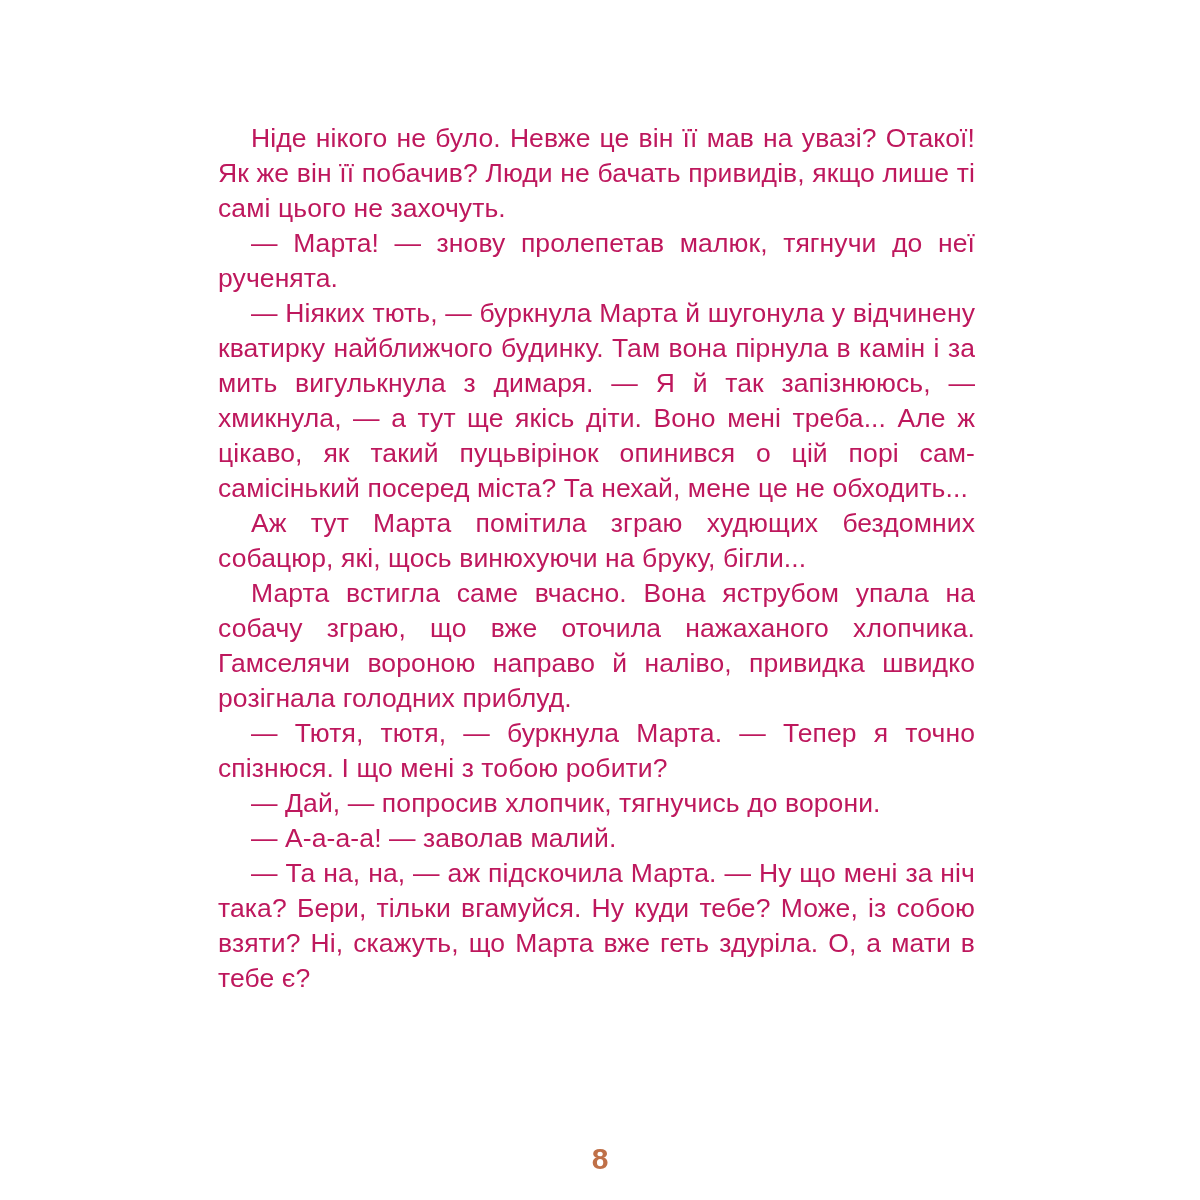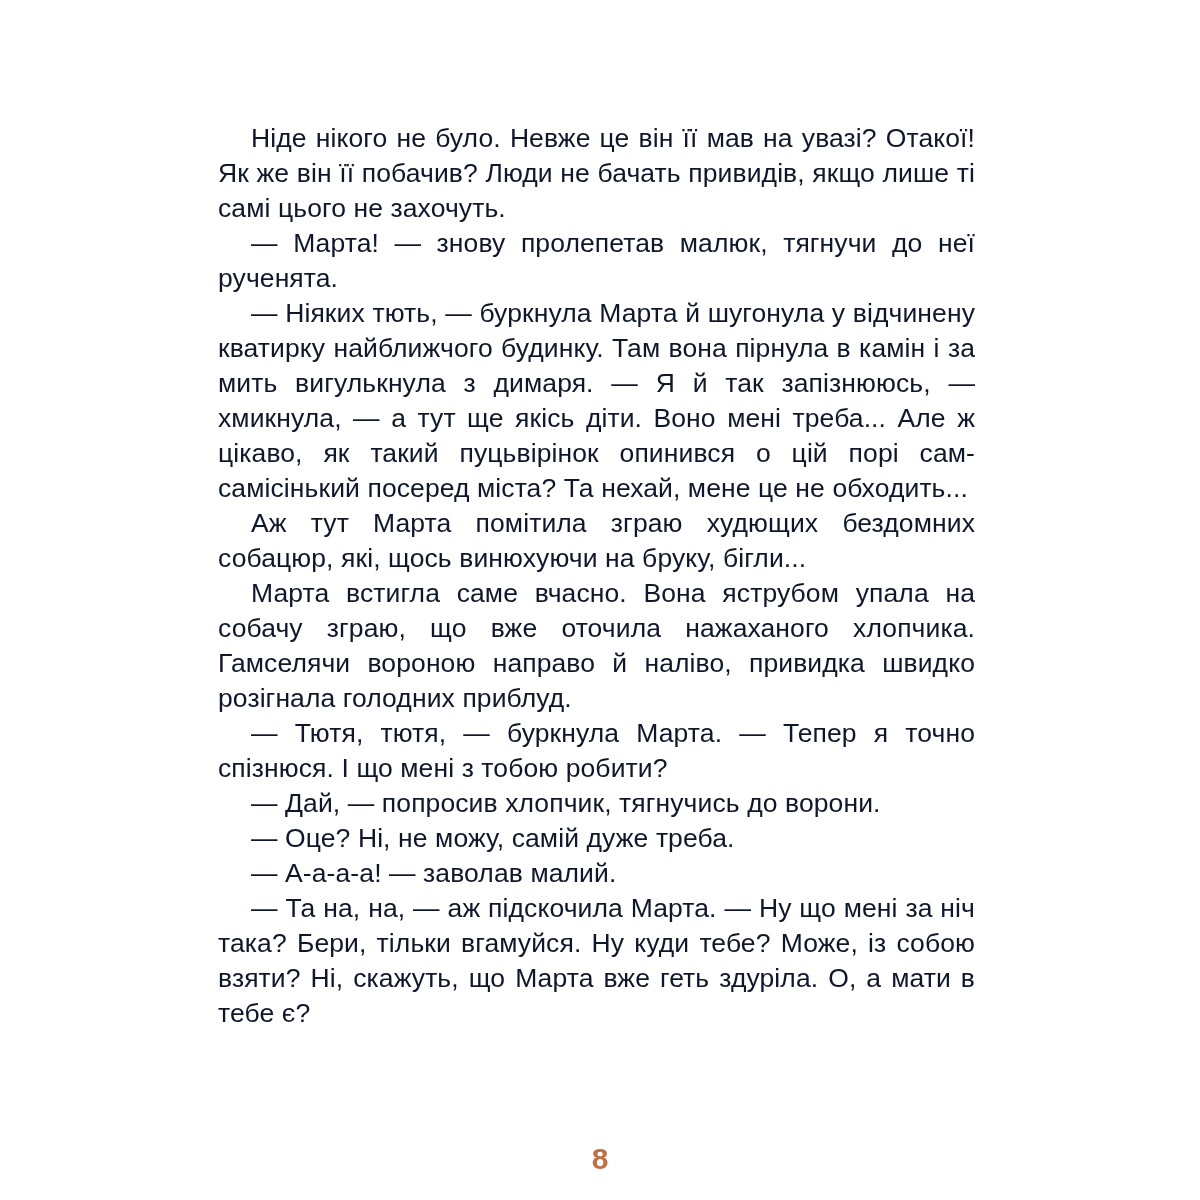--- a/index.html
+++ b/index.html
@@ -17,21 +17,21 @@
     height: 1200px;
     background: #ffffff;
     font-family: "Liberation Sans", "DejaVu Sans", sans-serif;
   }
 
   .text-block {
     position: absolute;
     left: 218px;
     top: 121px;
     width: 757px;
-    color: #0f172a;
+    color: #be185d;
     font-size: 26.5px;
     line-height: 35px;
     text-align: justify;
     letter-spacing: 0.1px;
   }
 
   .text-block p {
     text-indent: 33px;
     margin: 0;
   }
@@ -54,20 +54,19 @@
 <div class="book-page">
 
   <div class="text-block">
     <p>Ніде нікого не було. Невже це він її мав на увазі? Отакої! Як же він її побачив? Люди не бачать привидів, якщо лише ті самі цього не захочуть.</p>
     <p>— Марта! — знову пролепетав малюк, тягнучи до неї рученята.</p>
     <p>— Ніяких тють, — буркнула Марта й шугонула у відчинену кватирку найближчого будинку. Там вона пірнула в камін і за мить вигулькнула з димаря. — Я й так запізнююсь, — хмикнула, — а тут ще якісь діти. Воно мені треба... Але ж цікаво, як такий пуцьвірінок опинився о цій порі сам-самісінький посеред міста? Та нехай, мене це не обходить...</p>
     <p>Аж тут Марта помітила зграю худющих бездомних собацюр, які, щось винюхуючи на бруку, бігли...</p>
     <p>Марта встигла саме вчасно. Вона яструбом упала на собачу зграю, що вже оточила нажаханого хлопчика. Гамселячи вороною направо й наліво, привидка швидко розігнала голодних приблуд.</p>
     <p>— Тютя, тютя, — буркнула Марта. — Тепер я точно спізнюся. І що мені з тобою робити?</p>
     <p>— Дай, — попросив хлопчик, тягнучись до ворони.</p>
-    <p>— Оце? Ні, не можу, самій дуже треба.</p>
     <p>— А-а-а-а! — заволав малий.</p>
     <p>— Та на, на, — аж підскочила Марта. — Ну що мені за ніч така? Бери, тільки вгамуйся. Ну куди тебе? Може, із собою взяти? Ні, скажуть, що Марта вже геть здуріла. О, а мати в тебе є?</p>
   </div>
 
   <div class="folio">8</div>
 
 </div>
 
 </body></html>

